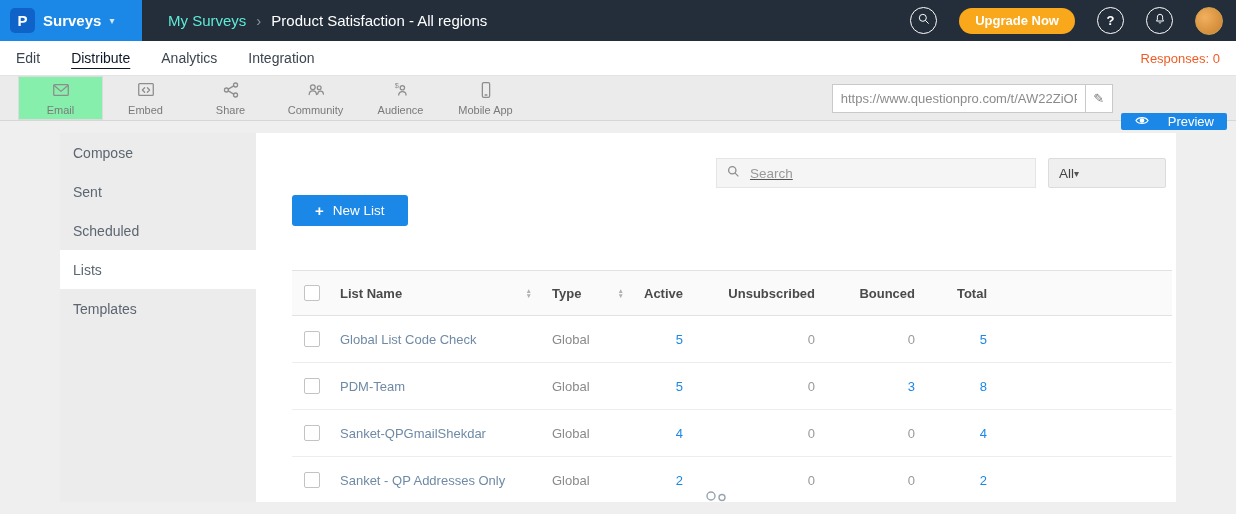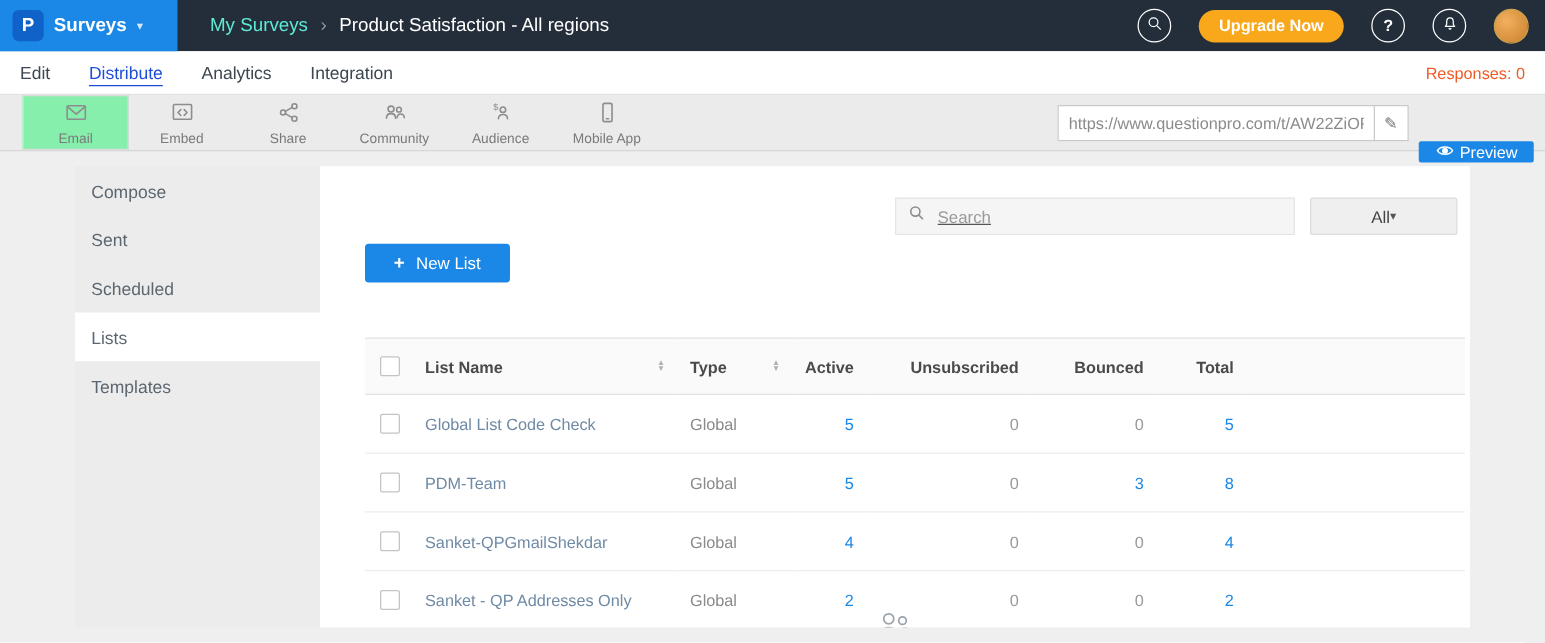--- a/index.html
+++ b/index.html
@@ -23,48 +23,48 @@
   .breadcrumb .current { color:#ffffff; }
 
   .top-actions { margin-left:auto; display:flex; align-items:center; gap:22px; padding-right:13px; }
   .circle-btn { width:27px; height:27px; border:1.5px solid #fff; border-radius:50%; display:flex; align-items:center; justify-content:center; color:#fff; cursor:pointer; font-size:13px; font-weight:bold; flex:none; background:transparent; }
   .upgrade { height:26px; background:#f9a71b; color:#fff; font-weight:bold; font-size:13px; border:none; border-radius:13px; padding:0 16px; cursor:pointer; font-family:inherit; }
   .avatar { width:28px; height:28px; border-radius:50%; background:radial-gradient(circle at 35% 35%, #f2b05e, #c87f2d); border:1.5px solid #caa14e; cursor:pointer; flex:none; }
 
   
   .subnav { height:35px; background:#fff; display:flex; align-items:center; padding:0 16px; border-bottom:1px solid #e3e3e3; }
   .tab { font-size:14px; color:#3c4650; margin-right:31px; cursor:pointer; }
-  .tab.active { color:#1d4ed8; text-decoration:underline; text-underline-offset:5px; }
+  .tab.active { color:#0f172a; text-decoration:underline; text-underline-offset:5px; }
   .responses { margin-left:auto; font-size:13px; color:#f05b25; }
 
   
   .toolbar { height:45px; background:#ebebeb; border-bottom:1px solid #d7d7d7; display:flex; align-items:stretch; padding-left:18px; }
   .tool { width:85px; display:flex; flex-direction:column; align-items:center; justify-content:center; gap:2px; color:#7a7a7a; font-size:11px; cursor:pointer; }
   .tool svg { width:20px; height:20px; stroke:#8d8d8d; fill:none; stroke-width:1.4; stroke-linecap:round; stroke-linejoin:round; }
   .tool.active { background:#86efac; box-shadow:inset 0 0 0 1px #dcdcdc; }
   .toolbar-right { margin-left:auto; display:flex; align-items:center; gap:8px; padding-right:9px; }
   .url-box { width:281px; height:29px; background:#fff; border:1px solid #c9c9c9; display:flex; align-items:center; }
   .url-box input { border:none; outline:none; flex:1; min-width:0; font-size:13px; color:#8b8b8b; padding:0 8px; background:transparent; font-family:inherit; }
   .url-edit { width:27px; height:100%; border-left:1px solid #c9c9c9; display:flex; align-items:center; justify-content:center; color:#777; cursor:pointer; font-size:13px; }
-  .preview-btn { height:17px; background:#1b87e6; color:#fff; border:none; font-size:13px; display:flex; align-items:center; gap:4px; padding:0 13px; cursor:pointer; border-radius:2px; font-family:inherit;margin-top:47px; }
+  .preview-btn { height:17px; background:#1b87e6; color:#fff; border:none; font-size:13px; display:flex; align-items:center; gap:18px; padding:0 13px; cursor:pointer; border-radius:2px; font-family:inherit;margin-top:47px; }
   .preview-btn svg { width:16px; height:13px; stroke:#fff; fill:none; stroke-width:1.3; }
 
   
   .main { display:flex; margin:12px 60px 0; height:369px; }
   .sidebar { width:196px; background:#ececec; flex:none; }
   .side-item { height:39px; display:flex; align-items:center; padding-left:13px; font-size:14px; color:#5c6670; cursor:pointer; }
   .side-item.active { background:#fff; }
 
   .panel { flex:1; background:#fff; position:relative; overflow:hidden; }
   .panel-top { display:flex; justify-content:flex-end; gap:12px; padding:25px 10px 0 0; }
   .search-box { width:320px; height:30px; background:#f5f5f5; border:1px solid #e5e5e5; display:flex; align-items:center; gap:8px; padding:0 10px; }
   .search-box svg { width:13px; height:13px; stroke:#8d8d8d; fill:none; stroke-width:1.6; flex:none; }
   .search-box input { border:none; outline:none; background:transparent; flex:1; min-width:0; font-size:13.5px; color:#555; font-family:inherit;text-decoration:underline; }
   .search-box input::placeholder { color:#9a9a9a; }
-  .filter { width:118px; height:30px; background:#efefef; border:1px solid #dcdcdc; border-radius:2px; display:flex; align-items:center; justify-content:center; padding:0 10px; font-size:13.5px; color:#444; cursor:pointer; }
+  .filter { width:118px; height:30px; background:#efefef; border:1px solid #dcdcdc; border-radius:2px; display:flex; align-items:center; justify-content:flex-start; padding:0 10px; font-size:13.5px; color:#444; cursor:pointer; }
   .filter .caret { color:#555; font-size:10px; }
 
   .newlist-btn { margin:7px 0 0 36px; height:31px; background:#1b87e6; color:#fff; border:none; border-radius:3px; font-size:13.5px; display:flex; align-items:center; gap:9px; padding:0 23px; cursor:pointer; font-family:inherit; }
   .newlist-btn .plus { font-size:15px; font-weight:bold; }
 
   .list-table { width:calc(100% - 40px); margin:44px 4px 0 36px; border-collapse:collapse; }
   .list-table thead tr { background:#fafafa; border-top:1px solid #e2e2e2; border-bottom:1px solid #e2e2e2; }
   .list-table th { font-size:13px; color:#4a4a4a; font-weight:bold; text-align:left; padding:14px 10px; }
   .list-table td { font-size:13px; padding:15px 10px; border-bottom:1px solid #ededed; }
   .col-check { width:40px; padding-left:12px !important; }

